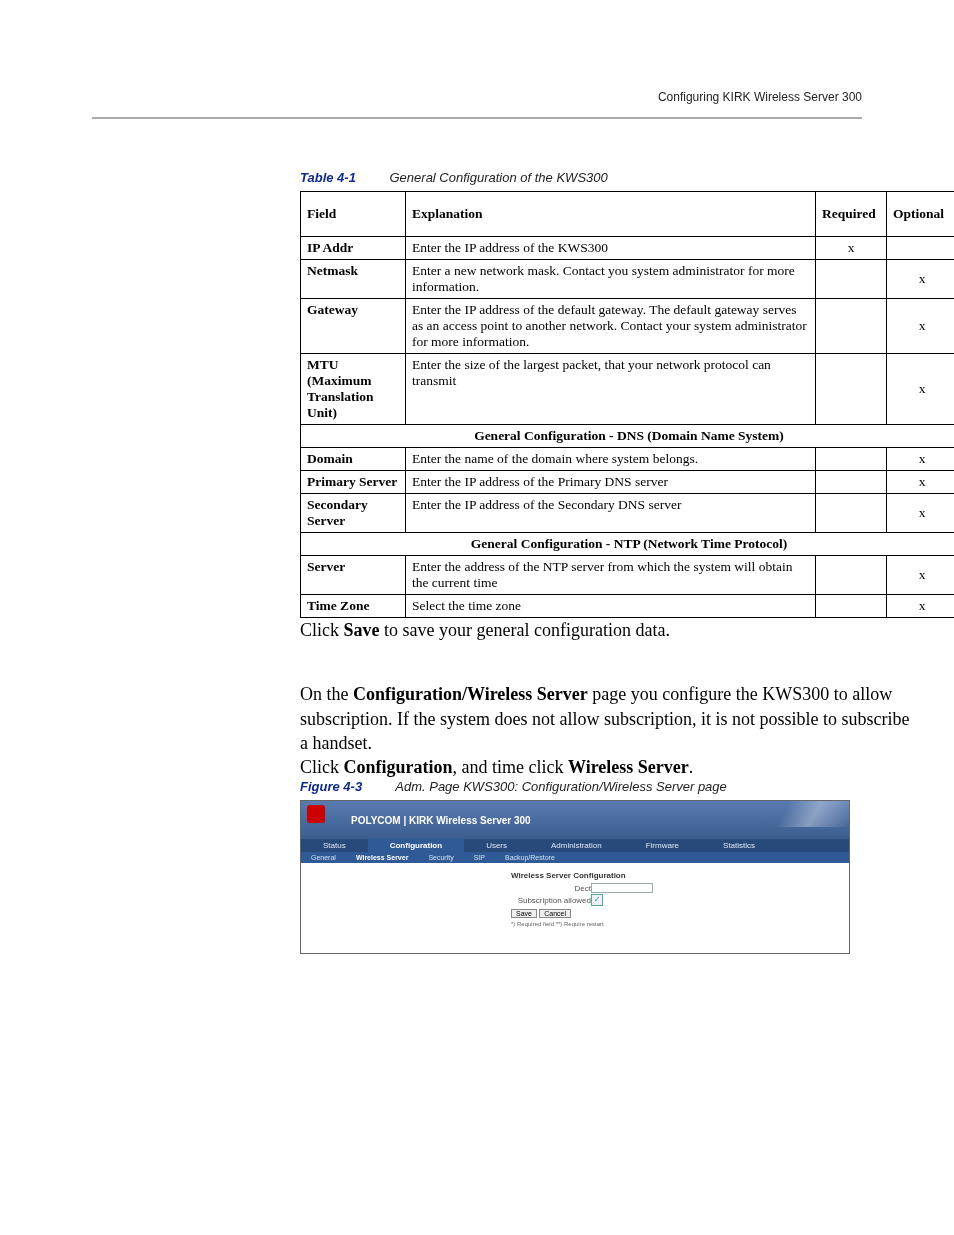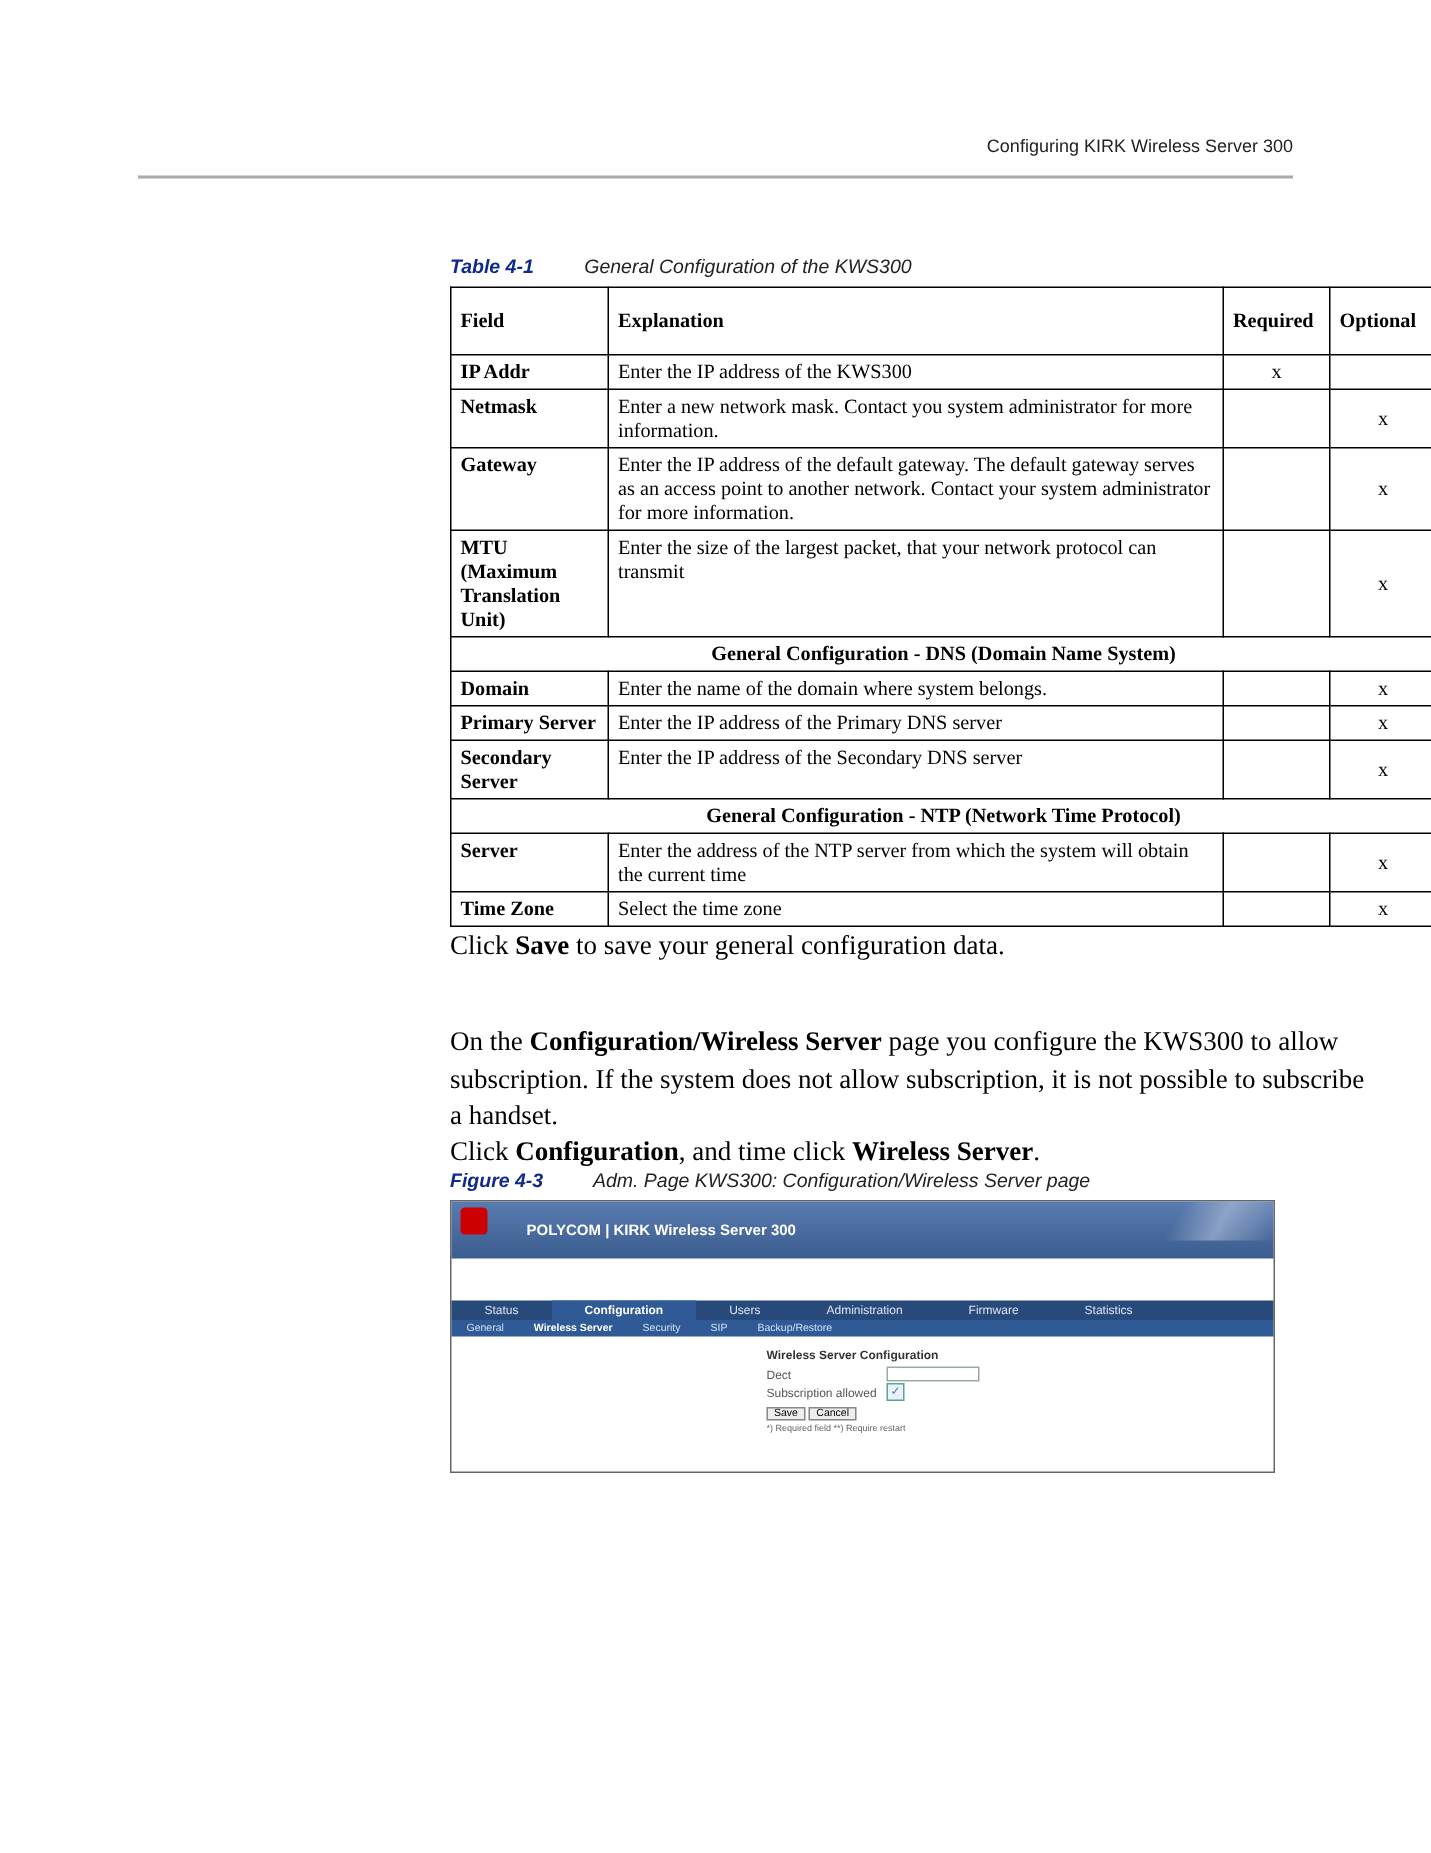--- a/index.html
+++ b/index.html
@@ -110,21 +110,20 @@
   }
   .fig-topbar .corner {
     position:absolute; right:0; top:0; width:90px; height:26px;
     background: linear-gradient(120deg, rgba(255,255,255,0) 30%, rgba(200,210,230,.5) 60%, rgba(255,255,255,0));
   }
   .fig-tabs1 {
     background:#274a7a;
     display:flex;
     font-size:8px;
     color:#dce5f2;
-    margin-top:28px;
   }
   .fig-tabs1 span {
     padding:2px 22px;
   }
   .fig-tabs1 .active { background:#2f5a96; color:#fff; font-weight:bold; }
   .fig-tabs2 {
     background:#2f5a96;
     display:flex;
     font-size:7px;
     color:#cfe0f5;
@@ -132,21 +131,21 @@
   .fig-tabs2 span { padding:2px 10px; }
   .fig-tabs2 .active { color:#fff; font-weight:bold; }
   .fig-body {
     padding:8px 0 12px 210px;
     font-size:8px;
     color:#333;
     min-height:70px;
   }
   .fig-body .title { font-weight:bold; font-size:8px; margin-bottom:3px; }
   .fig-row { display:flex; align-items:center; margin:1px 0; }
-  .fig-row .lbl { width:80px; color:#555; }
+  .fig-row .lbl { width:80px; color:#555;text-align:right; }
   .fig-row .val { width:60px; height:8px; border:1px solid #9aa; display:inline-block; background:#fff;}
   .fig-chk { width:10px;height:10px;border:1px solid #5a8;display:inline-block;background:#eef;color:#2a5;text-align:center;font-size:8px;line-height:9px;}
   .fig-btns { margin:3px 0; }
   .fig-btns button {
     font-size:7px; padding:0 4px; border:1px solid #888; background:#eee;
   }
   .fig-note { font-size:6px; color:#666; }
 </style>
 </head>
 <body>

